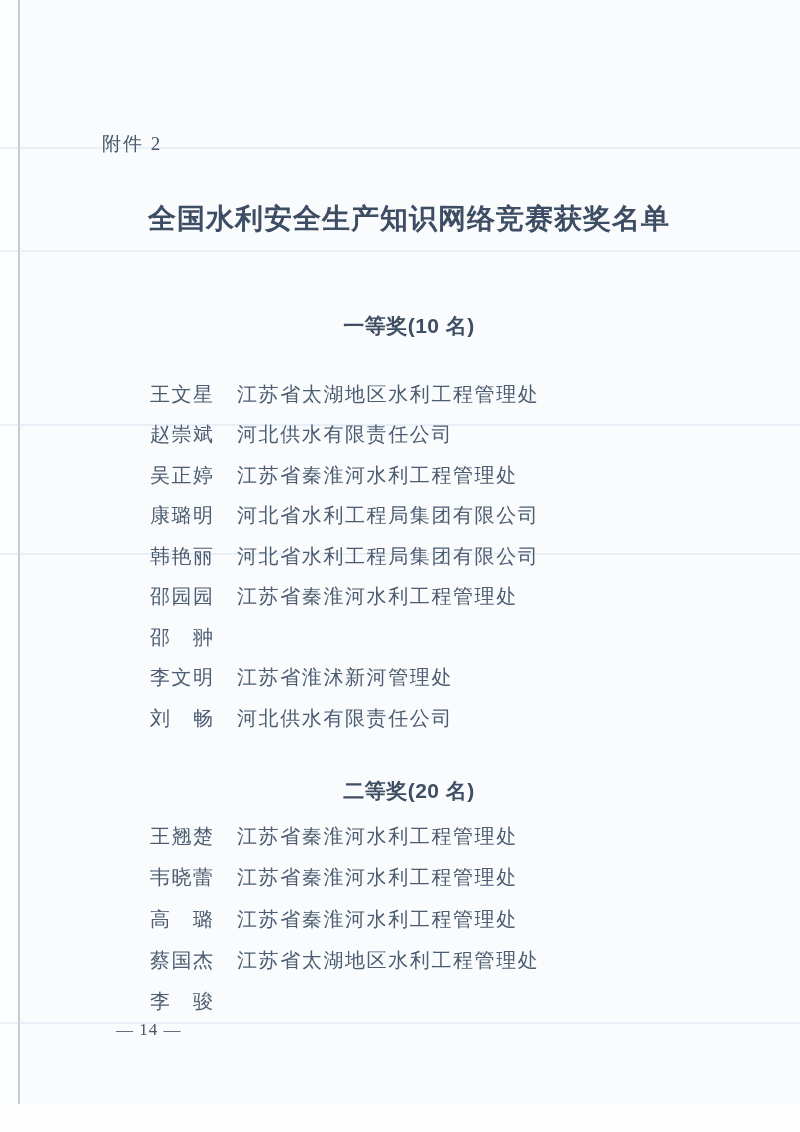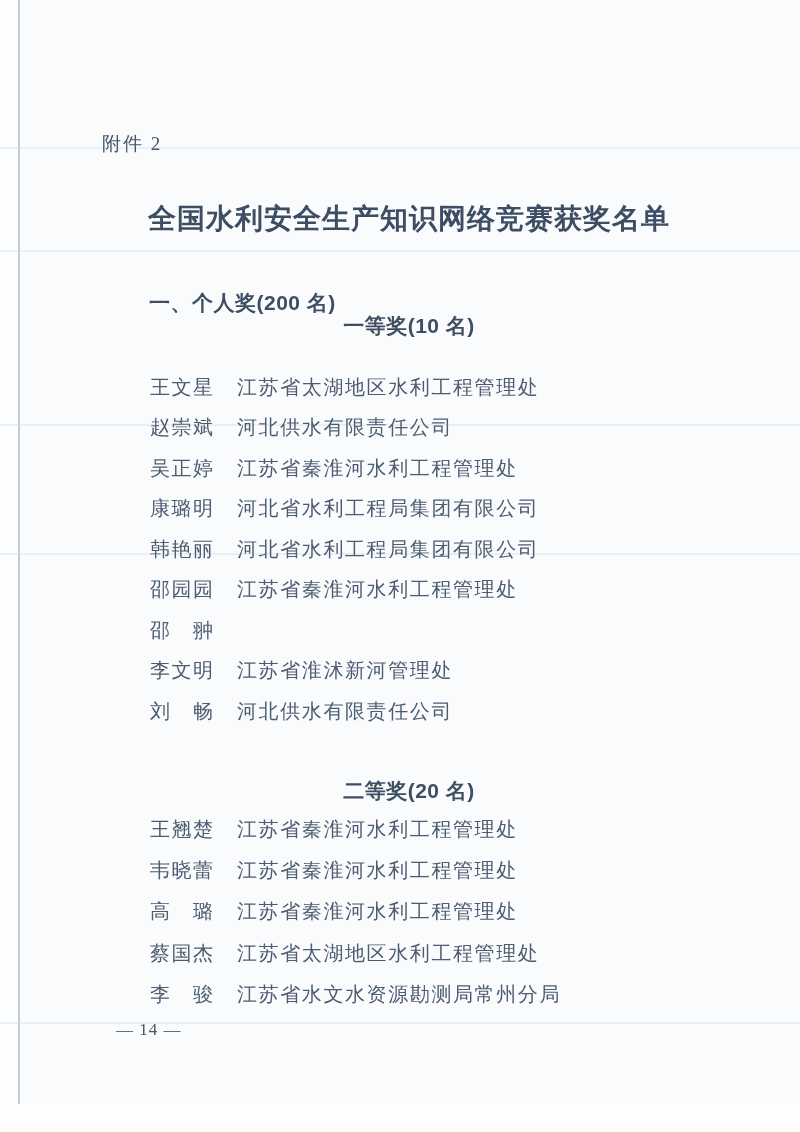--- a/index.html
+++ b/index.html
@@ -84,21 +84,21 @@
   .award-heading.second { top: 777px; }
   .winner-list {
     position: absolute;
     left: 0;
     width: 800px;
   }
   .winner-list.first  { top: 367px; }
   .winner-list.second { top: 809px; }
   .winner-row {
     display: flex;
-    align-items: center;
+    align-items: flex-end;
     height: 40.5px;
     padding-left: 150px;
     font-size: 20px;
     color: #4c5c71;
   }
   .winner-list.second .winner-row { height: 41.2px; }
   .winner-name {
     display: inline-block;
     width: 72px;
     flex: 0 0 72px;
@@ -130,21 +130,20 @@
   <div class="streak" style="top:147px"></div>
   <div class="streak" style="top:250px"></div>
   <div class="streak" style="top:424px"></div>
   <div class="streak" style="top:553px"></div>
   <div class="streak" style="top:1022px"></div>
 
   <div class="attachment">附件 2</div>
 
   <h1 class="doc-title">全国水利安全生产知识网络竞赛获奖名单</h1>
 
-  <div class="section-heading">一、个人奖(200 名)</div>
 
   <div class="award-heading first">一等奖(10 名)</div>
 
   <div class="winner-list first">
 
       <div class="winner-row">
         <span class="winner-name">王文星</span>
         <span class="winner-org">江苏省太湖地区水利工程管理处</span>
       </div>
 
@@ -208,19 +207,18 @@
         <span class="winner-org">江苏省秦淮河水利工程管理处</span>
       </div>
 
       <div class="winner-row">
         <span class="winner-name">蔡国杰</span>
         <span class="winner-org">江苏省太湖地区水利工程管理处</span>
       </div>
 
       <div class="winner-row">
         <span class="winner-name">李　骏</span>
-        <span class="winner-org">江苏省水文水资源勘测局常州分局</span>
       </div>
     </div>
 
   <div class="page-number">— 14 —</div>
 
 </div>
 
 </body></html>

